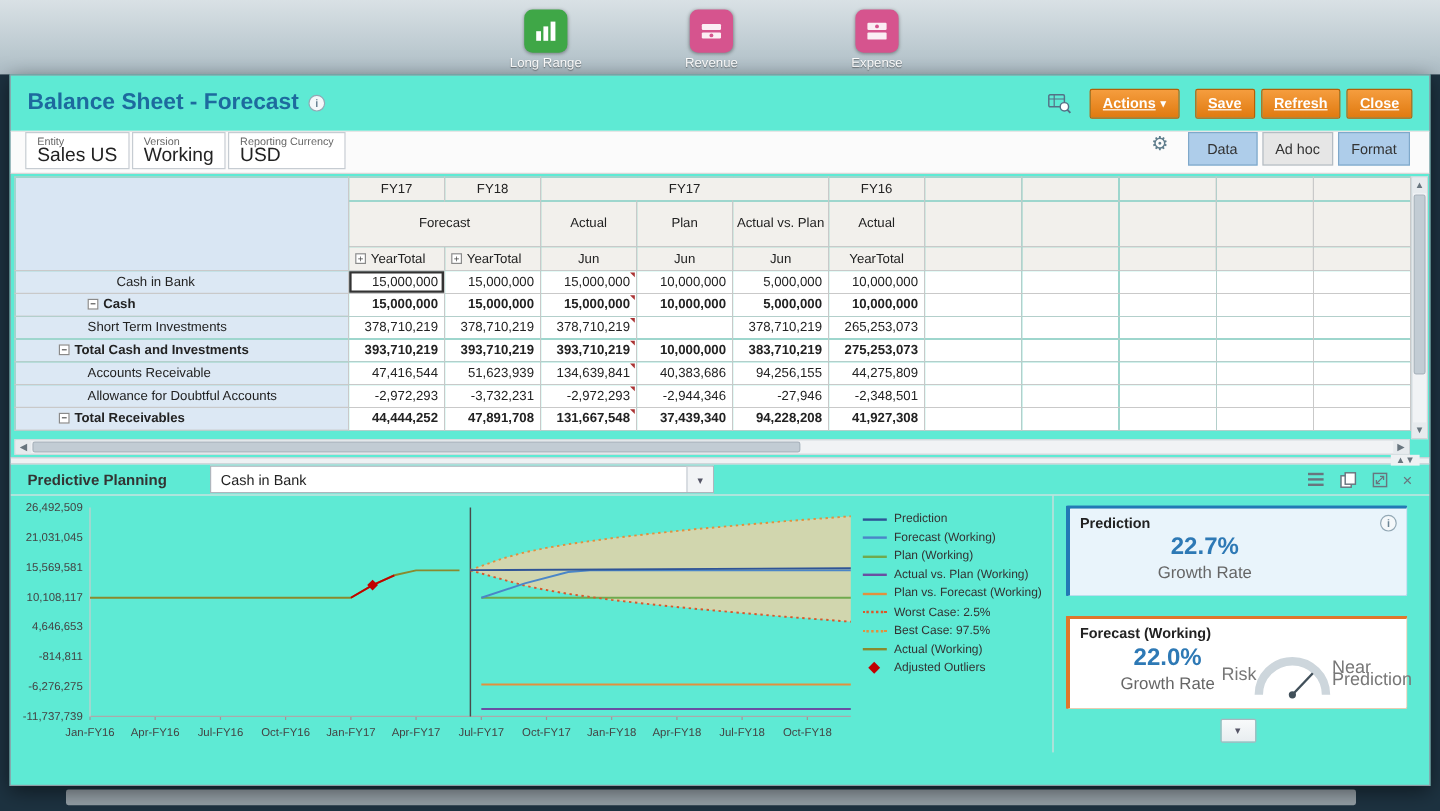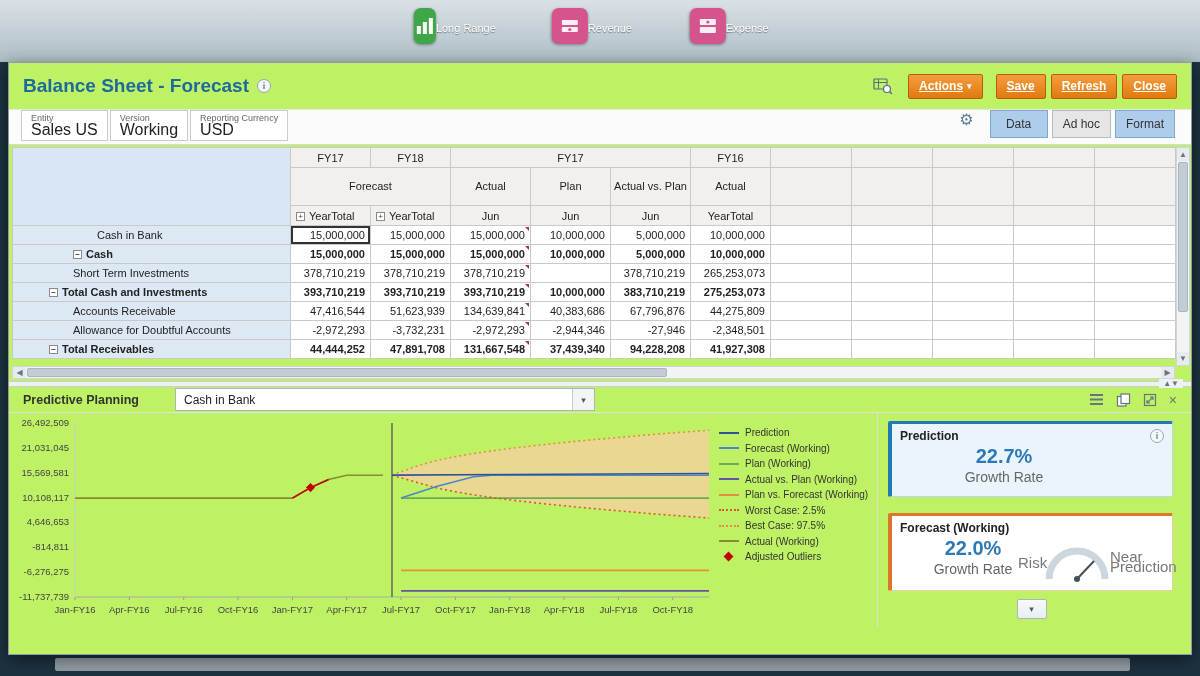--- a/index.html
+++ b/index.html
@@ -2,27 +2,27 @@
 <html><head>
 <meta charset="utf-8">
 <style>
   *{box-sizing:border-box;margin:0;padding:0}
   html,body{width:1200px;height:676px;overflow:hidden}
   body{font-family:"Liberation Sans",sans-serif;background:#1d3240;position:relative}
   .stage{position:absolute;inset:0}
   
   .top-strip{position:absolute;top:0;left:0;right:0;height:62px;background:linear-gradient(#d9e1e5,#aebec6)}
   .tiles{position:absolute;left:50%;top:8px;transform:translateX(-52%);display:flex;gap:56px}
-  .tile{display:flex;align-items:center;width:82px;cursor:pointer}
+  .tile{display:flex;flex-direction:column;align-items:center;width:82px;cursor:pointer}
   .tile-ico{width:36px;height:36px;border-radius:7px;display:flex;align-items:center;justify-content:center;box-shadow:0 1px 3px rgba(0,0,0,.35)}
   .tile-label{margin-top:3px;font-size:11px;color:#fff;text-shadow:0 1px 1px rgba(0,0,0,.45);white-space:nowrap}
   
   .bottom-bar{position:absolute;left:55px;right:70px;bottom:5px;height:13px;background:#939ea5;border-radius:2px}
   
-  .dialog{position:absolute;left:8px;top:62px;width:1184px;height:593px;background:#bef264;border:1px solid #8d9ba4;box-shadow:0 4px 16px rgba(0,0,0,.5)}
+  .dialog{position:absolute;left:8px;top:62px;width:1184px;height:593px;background:#5eead4;border:1px solid #8d9ba4;box-shadow:0 4px 16px rgba(0,0,0,.5)}
   .dlg-head{display:flex;align-items:center;height:46px;padding:0 14px}
   .dlg-title{color:#1d6a9e;font-size:19px;font-weight:bold}
   .info-badge{display:inline-flex;align-items:center;justify-content:center;width:14px;height:14px;border-radius:50%;border:1px solid #93a8b5;color:#6b8495;font-size:9px;font-weight:bold;margin-left:8px;background:#f4f8fa}
   .head-right{margin-left:auto;display:flex;align-items:center;gap:5px}
   .head-ico{margin-right:10px;display:flex;align-items:center}
   .btn{height:25px;padding:0 10px;background:linear-gradient(#f59d3e,#e07a10);border:1px solid #b55f06;border-radius:2px;color:#fff;font-size:12px;font-weight:bold;display:flex;align-items:center;gap:4px;cursor:pointer}
   .btn .btn-lbl{text-decoration:underline}
   .btn .caret{font-size:9px}
   .btn-actions{margin-right:8px}
   
@@ -305,21 +305,21 @@
                 <td class="num filler"></td>
                 <td class="num filler"></td>
                 <td class="num filler"></td>
               </tr>
               <tr class="dr">
                 <td class="rowlabel" style="padding-left:60px">Accounts Receivable</td>
                 <td class="num">47,416,544</td>
                 <td class="num">51,623,939</td>
                 <td class="num flag">134,639,841</td>
                 <td class="num">40,383,686</td>
-                <td class="num">67,796,876</td>
+                <td class="num">94,256,155</td>
                 <td class="num">44,275,809</td>
                 <td class="num filler"></td>
                 <td class="num filler"></td>
                 <td class="num filler"></td>
                 <td class="num filler"></td>
                 <td class="num filler"></td>
               </tr>
               <tr class="dr">
                 <td class="rowlabel" style="padding-left:60px">Allowance for Doubtful Accounts</td>
                 <td class="num neg">-2,972,293</td>

